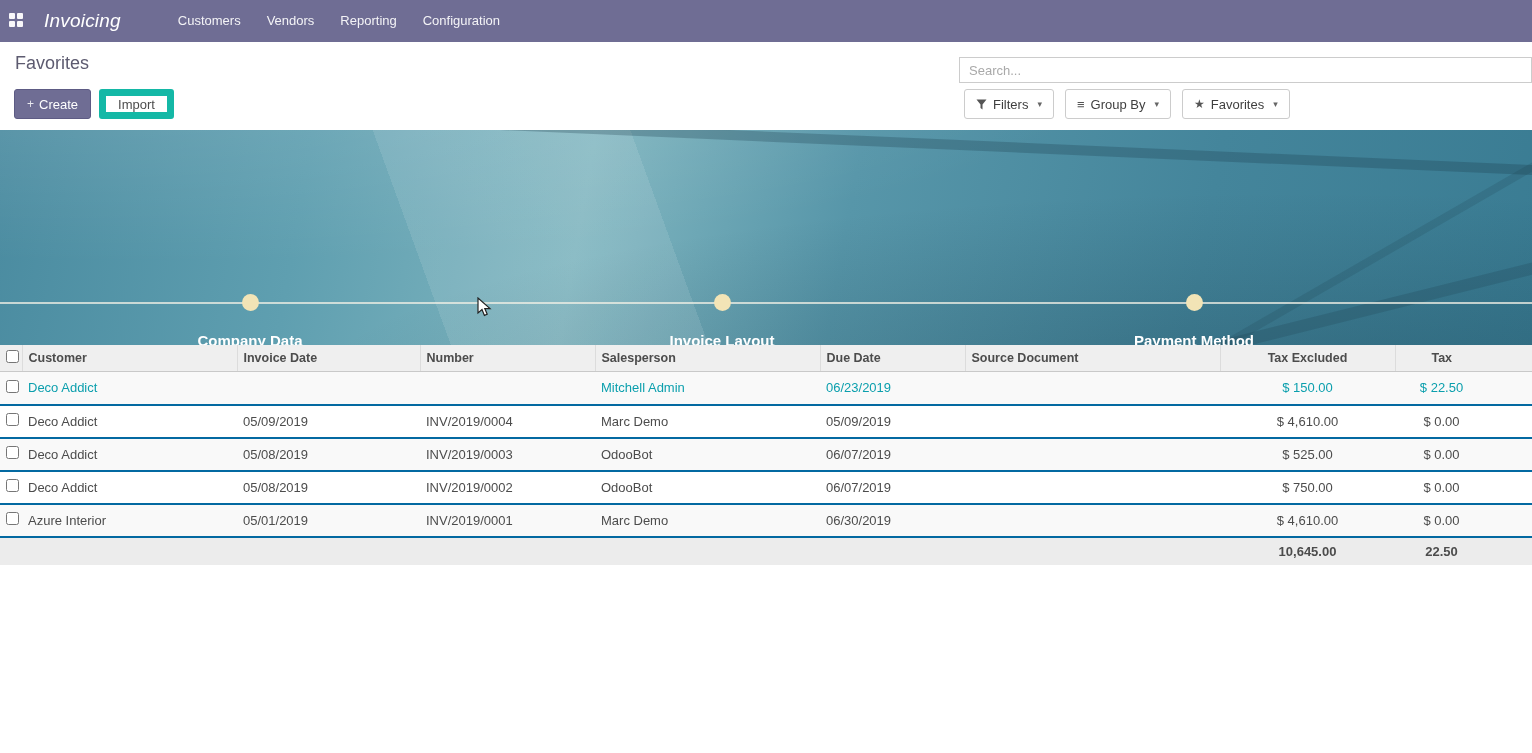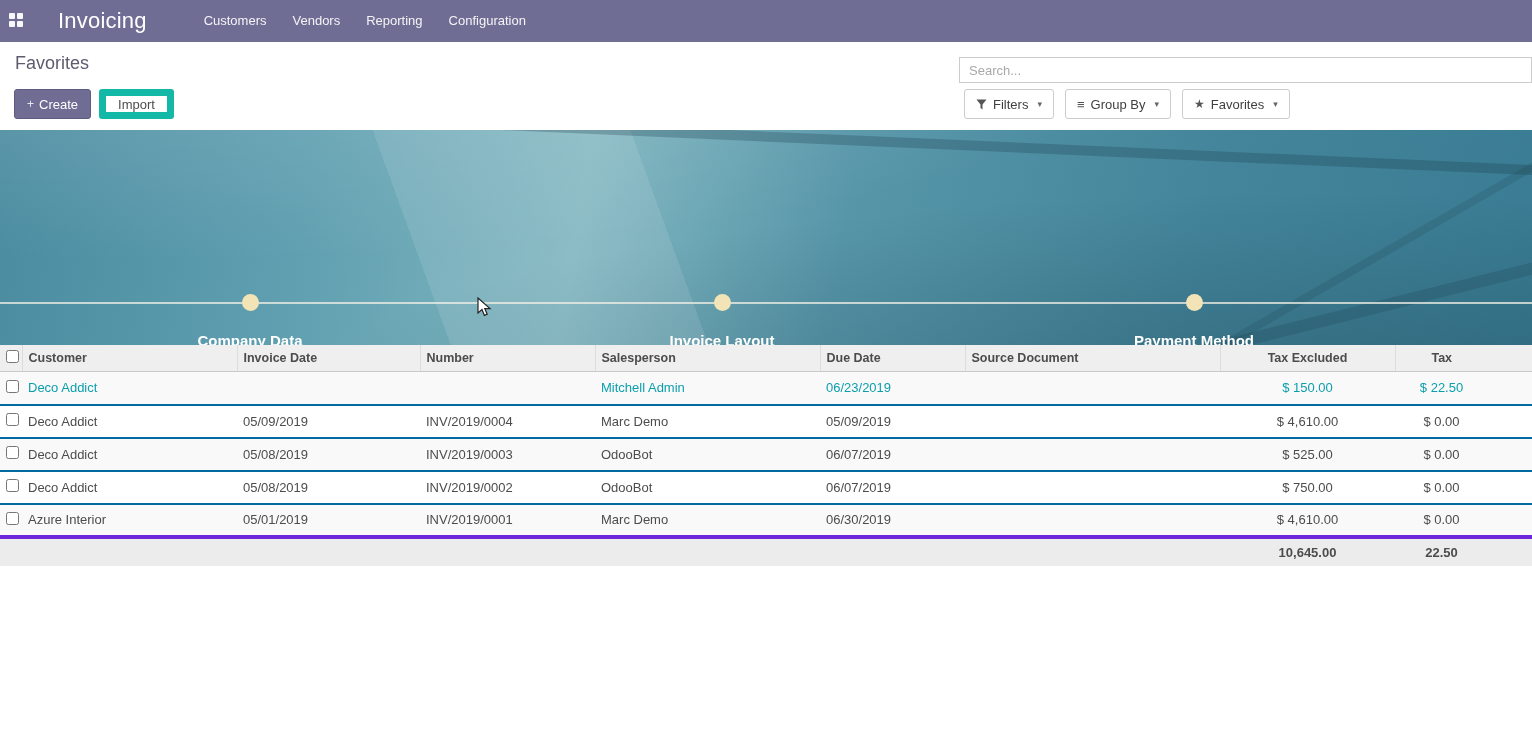--- a/index.html
+++ b/index.html
@@ -4,21 +4,21 @@
 <style>
   * { margin:0; padding:0; box-sizing:border-box; }
   html,body { background:#fff; }
   body { font-family:"Liberation Sans", sans-serif; }
   .screen { position:relative; width:1532px; height:753px; overflow:hidden; background:#fff; }
 
   
   .topbar { position:relative; height:42px; background:#6f6d94; display:flex; align-items:center; color:#fff; }
   .apps-icon { width:16px; height:16px; margin-left:9px; display:grid; grid-template-columns:6px 6px; grid-template-rows:6px 6px; gap:2px; cursor:pointer; }
   .apps-icon span { background:rgba(255,255,255,.95); border-radius:1px; }
-  .app-title { font-size:22px; margin-left:33px; font-weight:400; letter-spacing:.2px; cursor:pointer; }
+  .app-title { font-size:19px; margin-left:19px; font-weight:400; letter-spacing:.2px; cursor:pointer;font-style:italic; }
   .nav-menus { display:flex; margin-left:44px; }
   .nav-item { font-size:13px; color:rgba(255,255,255,.92); padding:0 13px; line-height:42px; cursor:pointer; }
 
   
   .control-panel { position:relative; height:88px; background:#fff; }
   .breadcrumb { position:absolute; left:15px; top:11px; font-size:18px; font-weight:400; color:#5d5b70; }
   .cp-buttons { position:absolute; left:14px; top:47px; display:flex; gap:8px; }
   .btn { font-size:13px; height:30px; padding:0 12px; border-radius:3px; cursor:pointer; font-family:inherit; }
   .btn-primary { background:#6f6d94; border:1px solid #5d5b84; color:#fff; display:flex; align-items:center; gap:5px; }
   .btn-primary .plus { font-size:12px; opacity:.85; }
@@ -55,21 +55,21 @@
   table.list { width:1532px; border-collapse:collapse; table-layout:fixed; font-size:13px; color:#4c4c4c; }
   thead th { background:#efefef; border-bottom:1px solid #c9c9c9; border-right:1px solid #dcdcdc; font-size:12.5px; font-weight:bold; text-align:left; padding:5px 6px; height:26px; }
   thead th:last-child { border-right:none; }
   tbody td { padding:0 6px; border-bottom:2px solid #0369a1; height:33px; overflow:hidden; white-space:nowrap; }
   tbody tr { cursor:pointer; }
   tbody tr:nth-child(odd) { background:#f9f9f9; }
   tbody tr:nth-child(even) { background:#fff; }
   th.num, td.num { text-align:center; }
   th.tax-col, td.tax-col { padding-right:50px; }
   td.teal { color:#0b9fad; }
-  tfoot td { background:#ececec; font-weight:bold; padding:6px; height:28px; border-top:4px solid #6d28d9; }
+  tfoot td { background:#ececec; font-weight:bold; padding:6px; height:28px; border-top:2px solid #6d28d9; }
   .cb-cell { text-align:center; }
   input[type="checkbox"] { width:13px; height:13px; cursor:pointer; }
 
   
   .cursor { position:absolute; left:477px; top:297px; z-index:10; pointer-events:none; }
 </style>
 </head>
 <body>
 
 <div class="screen">

